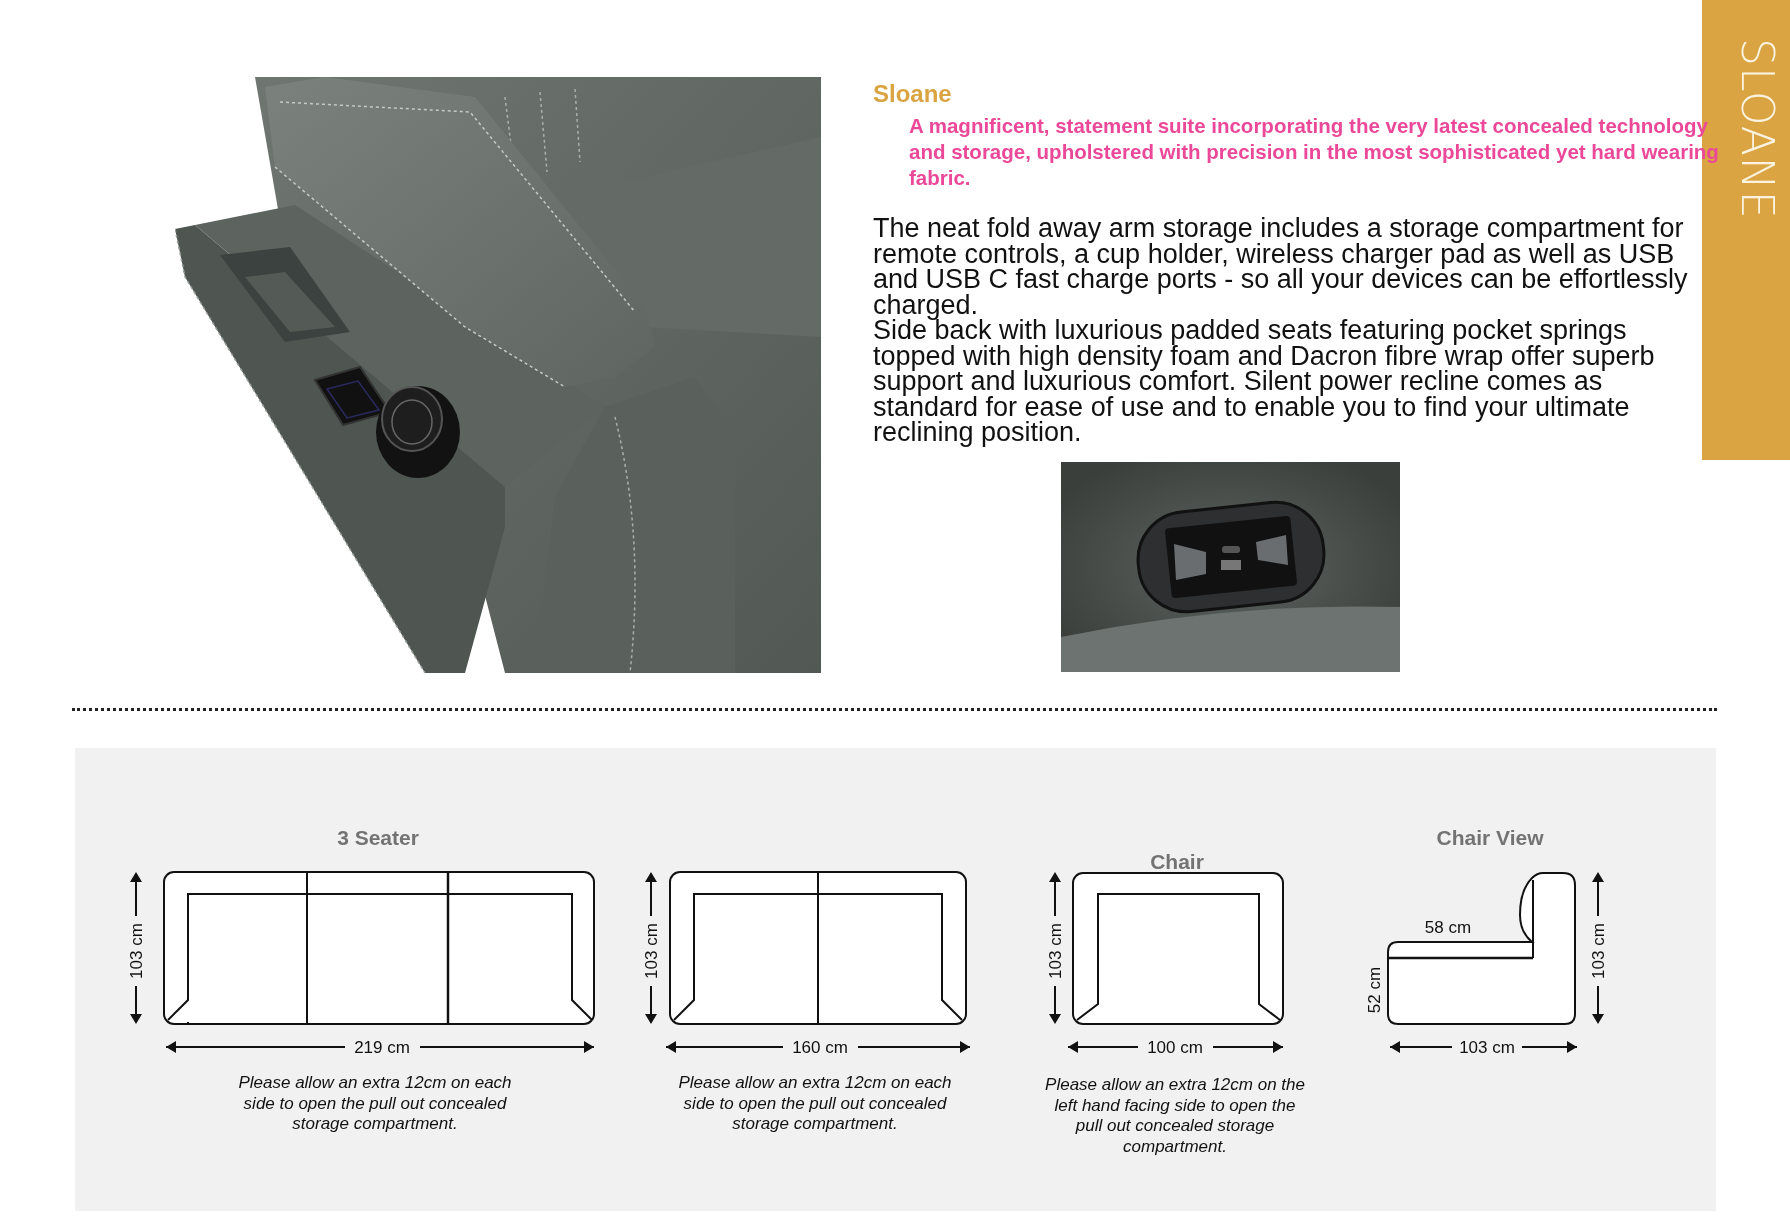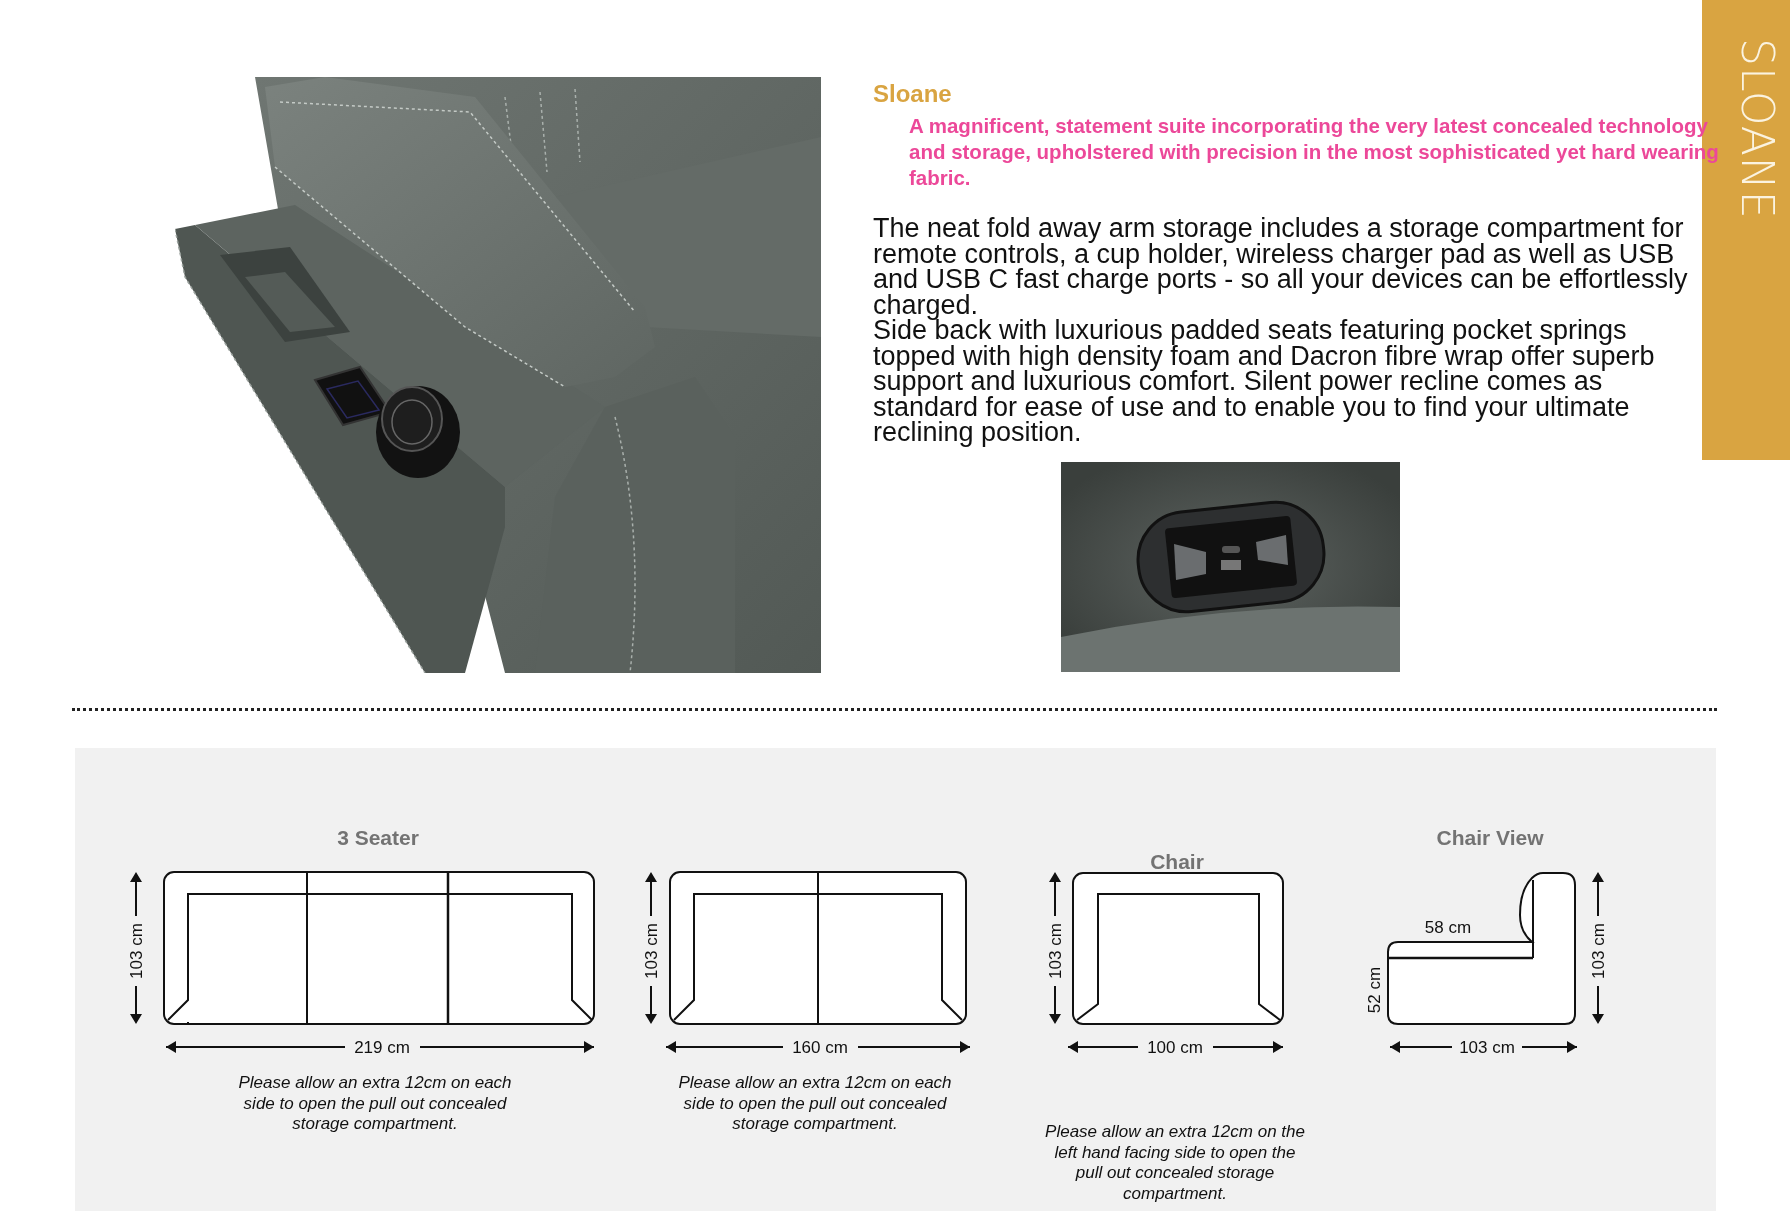--- a/index.html
+++ b/index.html
@@ -133,21 +133,21 @@
   <path d="M47 160 L68 144 L68 34 L229 34 L229 144 L250 160" fill="none" stroke="#111" stroke-width="2"></path>
   <line x1="25" y1="14" x2="25" y2="162" stroke="#111" stroke-width="2"></line>
   <path d="M19 22 L25 12 L31 22 Z M19 154 L25 164 L31 154 Z" fill="#111"></path>
   <rect x="14" y="56" width="22" height="70" fill="#f1f1f1"></rect>
   <text x="0" y="0" transform="translate(31 91) rotate(-90)" text-anchor="middle" font-size="17" fill="#111">103 cm</text>
   <line x1="38" y1="187" x2="253" y2="187" stroke="#111" stroke-width="2"></line>
   <path d="M48 181 L38 187 L48 193 Z M243 181 L253 187 L243 193 Z" fill="#111"></path>
   <rect x="108" y="177" width="75" height="20" fill="#f1f1f1"></rect>
   <text x="145" y="193" text-anchor="middle" font-size="17" fill="#111">100 cm</text>
 </svg>
-<div class="note" style="left:1045px;top:1122px;width:260px;">Please allow an extra 12cm on the left hand facing side to open the pull out concealed storage compartment.</div>
+<div class="note" style="left:1045px;top:1075px;width:260px;">Please allow an extra 12cm on the left hand facing side to open the pull out concealed storage compartment.</div>
 
 <div class="dtitle" style="left:1390px;top:826px;width:200px;">Chair View</div>
 <svg style="position:absolute;left:1350px;top:860px" width="270" height="200">
   <path d="M48 82 Q38 82 38 92 L38 154 Q38 164 48 164 L215 164 Q225 164 225 154 L225 25 Q225 13 213 13 L193 13 Q187 13 182 18 Q170 30 170 55 Q170 72 182 82 Z" fill="#fff" stroke="#111" stroke-width="2"></path>
   <line x1="183" y1="20" x2="183" y2="98" stroke="#111" stroke-width="2"></line>
   <path d="M38 98 L183 98" stroke="#111" stroke-width="2.5"></path>
   <text x="98" y="73" text-anchor="middle" font-size="17" fill="#111">58 cm</text>
   <text x="0" y="0" transform="translate(30 130) rotate(-90)" text-anchor="middle" font-size="17" fill="#111">52 cm</text>
   <line x1="248" y1="14" x2="248" y2="162" stroke="#111" stroke-width="2"></line>
   <path d="M242 22 L248 12 L254 22 Z M242 154 L248 164 L254 154 Z" fill="#111"></path>

